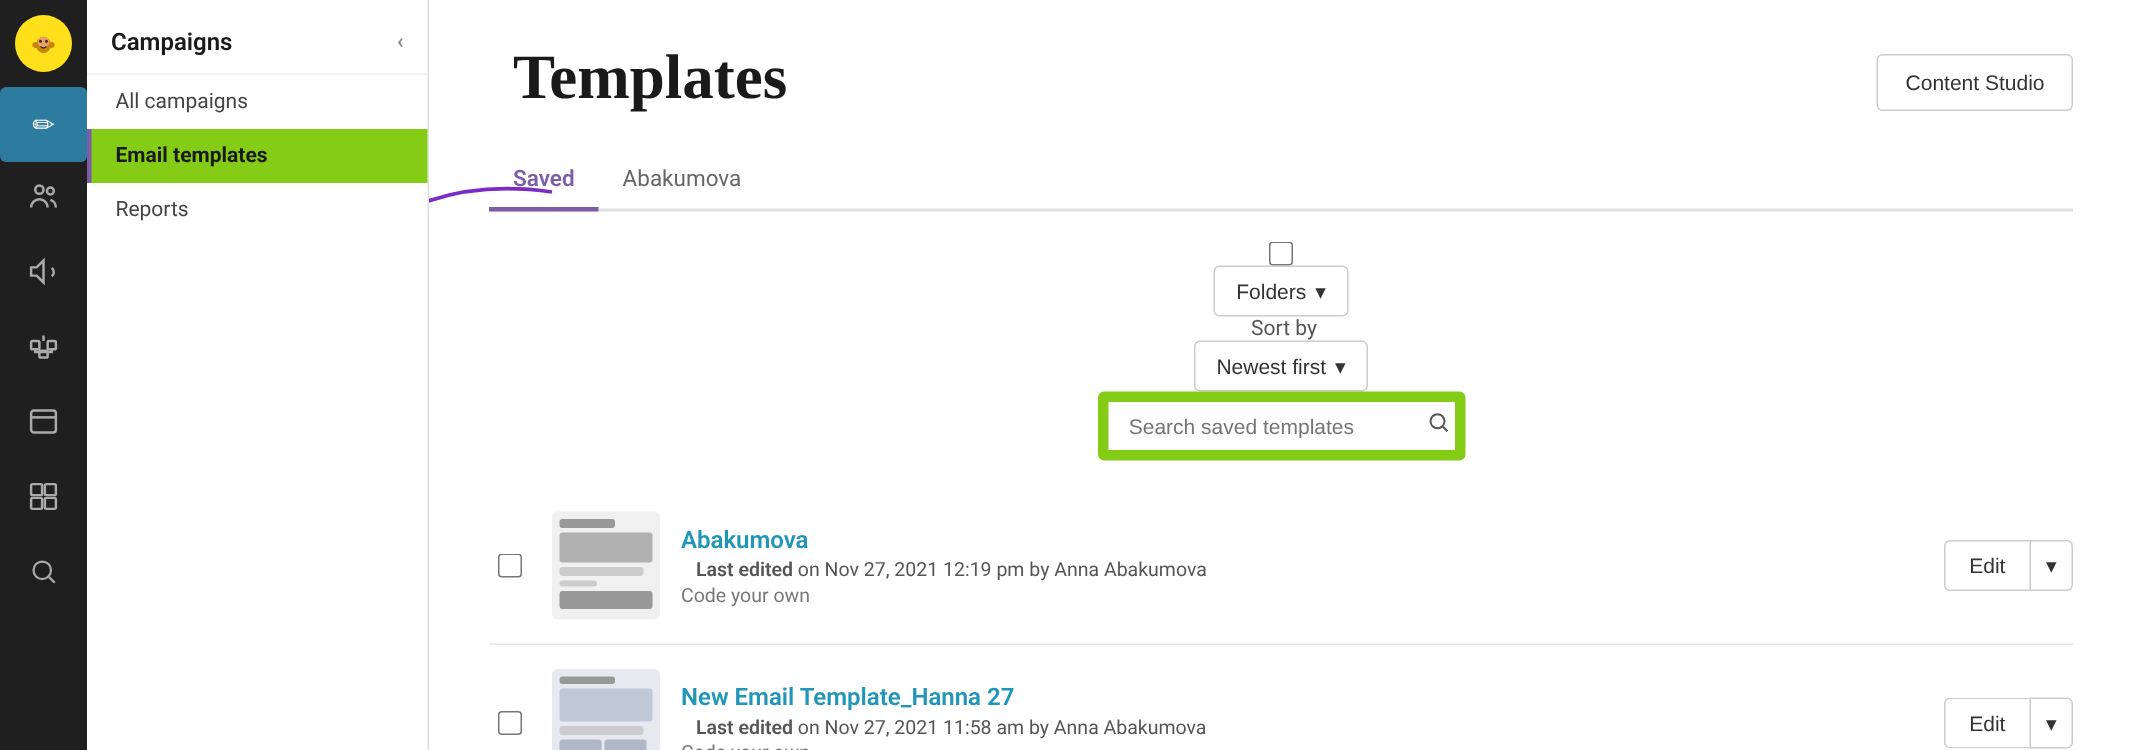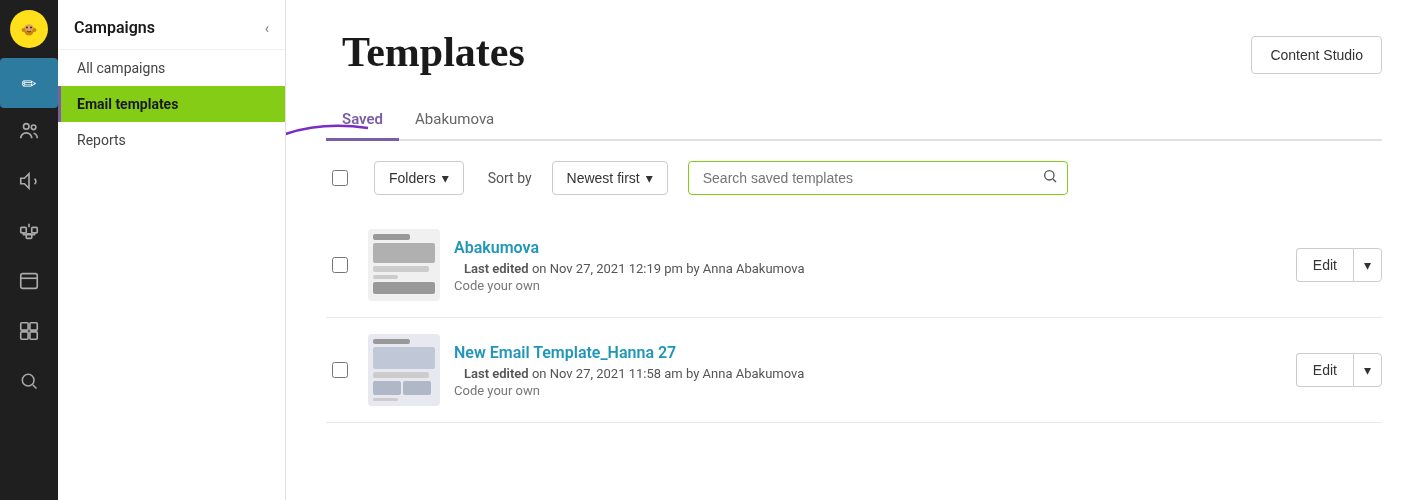--- a/index.html
+++ b/index.html
@@ -157,22 +157,23 @@
     .tab.active {
       color: #7b5ea7;
       border-bottom: 3px solid #7b5ea7;
       font-weight: 600;
     }
 
     
     .toolbar {
       display: flex;
       align-items: center;
-      gap: 20px;
+      gap: 0;
       margin-bottom: 18px;
+      flex-direction: column;
     }
     .checkbox-col {
       width: 28px;
       display: flex;
       align-items: center;
       justify-content: center;
     }
     .toolbar-checkbox {
       width: 16px;
       height: 16px;
@@ -208,21 +209,21 @@
       color: #333;
     }
     .search-container {
       flex: 1;
       max-width: 380px;
       position: relative;
     }
     .search-input {
       width: 100%;
       padding: 8px 36px 8px 14px;
-      border: 1px solid #84cc16;
+      border: 7px solid #84cc16;
       border-radius: 4px;
       font-size: 14px;
       color: #aaa;
       outline: none;
     }
     .search-icon-btn {
       position: absolute;
       right: 10px;
       top: 50%;
       transform: translateY(-50%);

